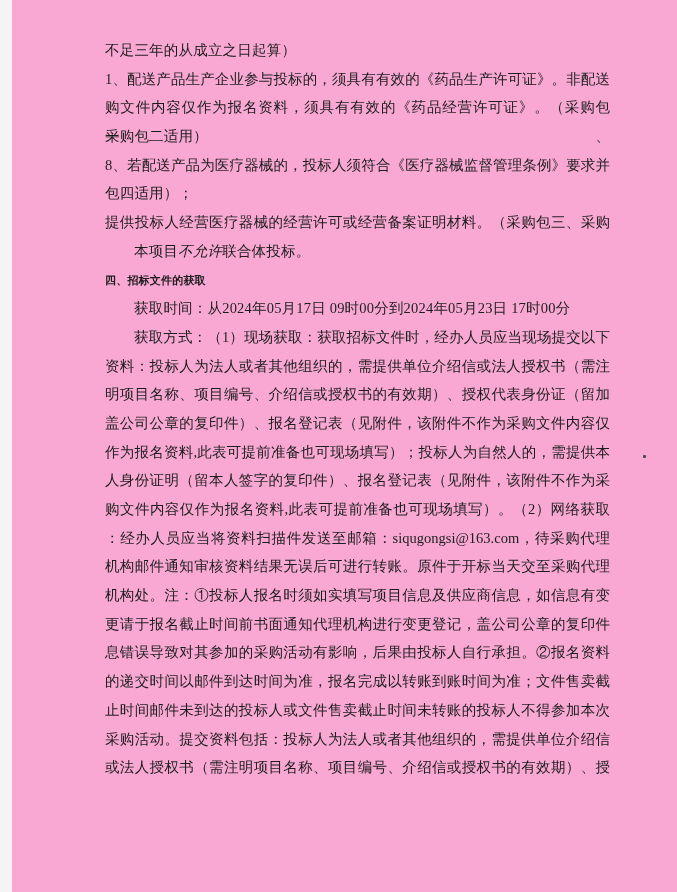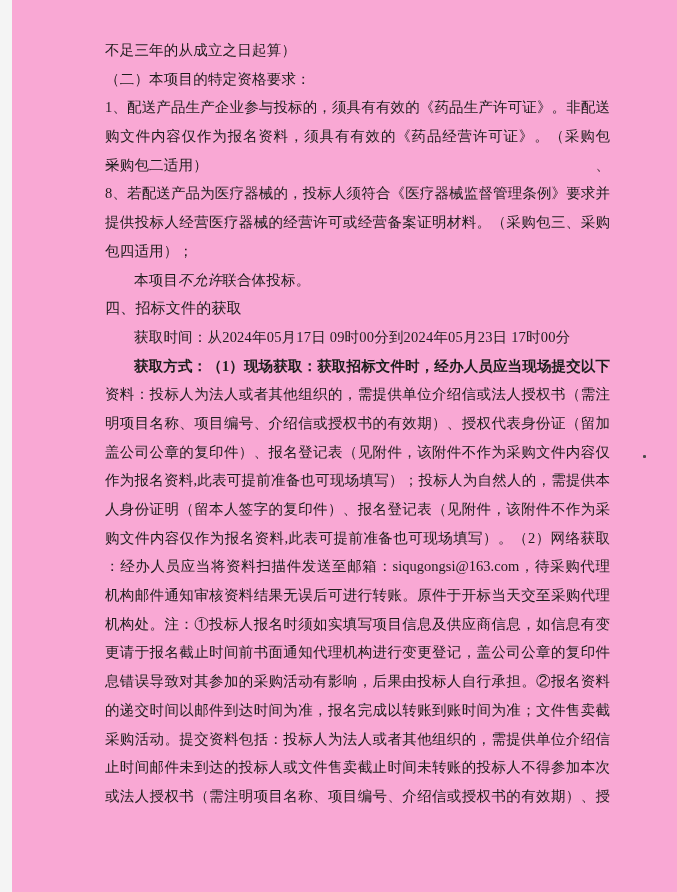--- a/index.html
+++ b/index.html
@@ -27,57 +27,56 @@
     white-space: nowrap;
     letter-spacing: 0.2px;
   }
   .line.j {
     white-space: normal;
     text-align: justify;
     text-align-last: justify;
     letter-spacing: 0;
   }
   .line.b {
-    font-weight: normal;
-    font-size: 15px;
+    font-weight: bold;
+    font-size: 11px;
   }
   .line .i { font-style: italic; }
   .speck {
     position: absolute;
     width: 3px; height: 3px;
     border-radius: 1px;
   }
 </style>
 </head>
 <body>
 
 <div class="page" style="background: #f9a8d4; margin-left: 12px;">
   <div class="doc" style="color: rgb(29, 29, 29);">
       <div class="line"><span>不足三年的从成立之日起算）</span></div>
-      <div class="line"><span>（二）本项目的特定资格要求：</span></div>
       <div class="line j"><span>1、配送产品生产企业参与投标的，须具有有效的《药品生产许可证》。非配送</span></div>
       <div class="line j"><span>购文件内容仅作为报名资料，须具有有效的《药品经营许可证》。（采购包一、</span></div>
       <div class="line"><span>采购包二适用）</span></div>
       <div class="line j"><span>8、若配送产品为医疗器械的，投标人须符合《医疗器械监督管理条例》要求并</span></div>
+      <div class="line"><span>包四适用）；</span></div>
       <div class="line j"><span>提供投标人经营医疗器械的经营许可或经营备案证明材料。（采购包三、采购</span></div>
-      <div class="line"><span>包四适用）；</span></div>
       <div class="line" style="text-indent: 2em;"><span>本项目</span><span class="i">不允许</span><span>联合体投标。</span></div>
       <div class="line b"><span>四、招标文件的获取</span></div>
       <div class="line" style="text-indent: 2em;"><span>获取时间：从2024年05月17日 09时00分到2024年05月23日 17时00分</span></div>
-      <div class="line j" style="text-indent: 2em; font-weight: bold;"><span>获取方式：（1）现场获取：获取招标文件时，经办人员应当现场提交以下</span></div>
+      <div class="line j" style="text-indent: 2em;"><span>获取方式：（1）现场获取：获取招标文件时，经办人员应当现场提交以下</span></div>
       <div class="line j"><span>资料：投标人为法人或者其他组织的，需提供单位介绍信或法人授权书（需注</span></div>
       <div class="line j"><span>明项目名称、项目编号、介绍信或授权书的有效期）、授权代表身份证（留加</span></div>
       <div class="line j"><span>盖公司公章的复印件）、报名登记表（见附件，该附件不作为采购文件内容仅</span></div>
       <div class="line j"><span>作为报名资料,此表可提前准备也可现场填写）；投标人为自然人的，需提供本</span></div>
       <div class="line j"><span>人身份证明（留本人签字的复印件）、报名登记表（见附件，该附件不作为采</span></div>
       <div class="line j"><span>购文件内容仅作为报名资料,此表可提前准备也可现场填写）。（2）网络获取</span></div>
       <div class="line j"><span>：经办人员应当将资料扫描件发送至邮箱：siqugongsi@163.com，待采购代理</span></div>
       <div class="line j"><span>机构邮件通知审核资料结果无误后可进行转账。原件于开标当天交至采购代理</span></div>
       <div class="line j"><span>机构处。注：①投标人报名时须如实填写项目信息及供应商信息，如信息有变</span></div>
       <div class="line j"><span>更请于报名截止时间前书面通知代理机构进行变更登记，盖公司公章的复印件</span></div>
       <div class="line j"><span>息错误导致对其参加的采购活动有影响，后果由投标人自行承担。②报名资料</span></div>
       <div class="line j"><span>的递交时间以邮件到达时间为准，报名完成以转账到账时间为准；文件售卖截</span></div>
+      <div class="line j"><span>止时间邮件未到达的投标人或文件售卖截止时间未转账的投标人不得参加本次</span></div>
       <div class="line j"><span>采购活动。提交资料包括：投标人为法人或者其他组织的，需提供单位介绍信</span></div>
-      <div class="line j"><span>止时间邮件未到达的投标人或文件售卖截止时间未转账的投标人不得参加本次</span></div>
       <div class="line j"><span>或法人授权书（需注明项目名称、项目编号、介绍信或授权书的有效期）、授</span></div>
     </div>
   <div class="speck" style="left: 631px; top: 455px; background: rgb(74, 74, 74);"></div>
 </div>
 
 </body></html>

